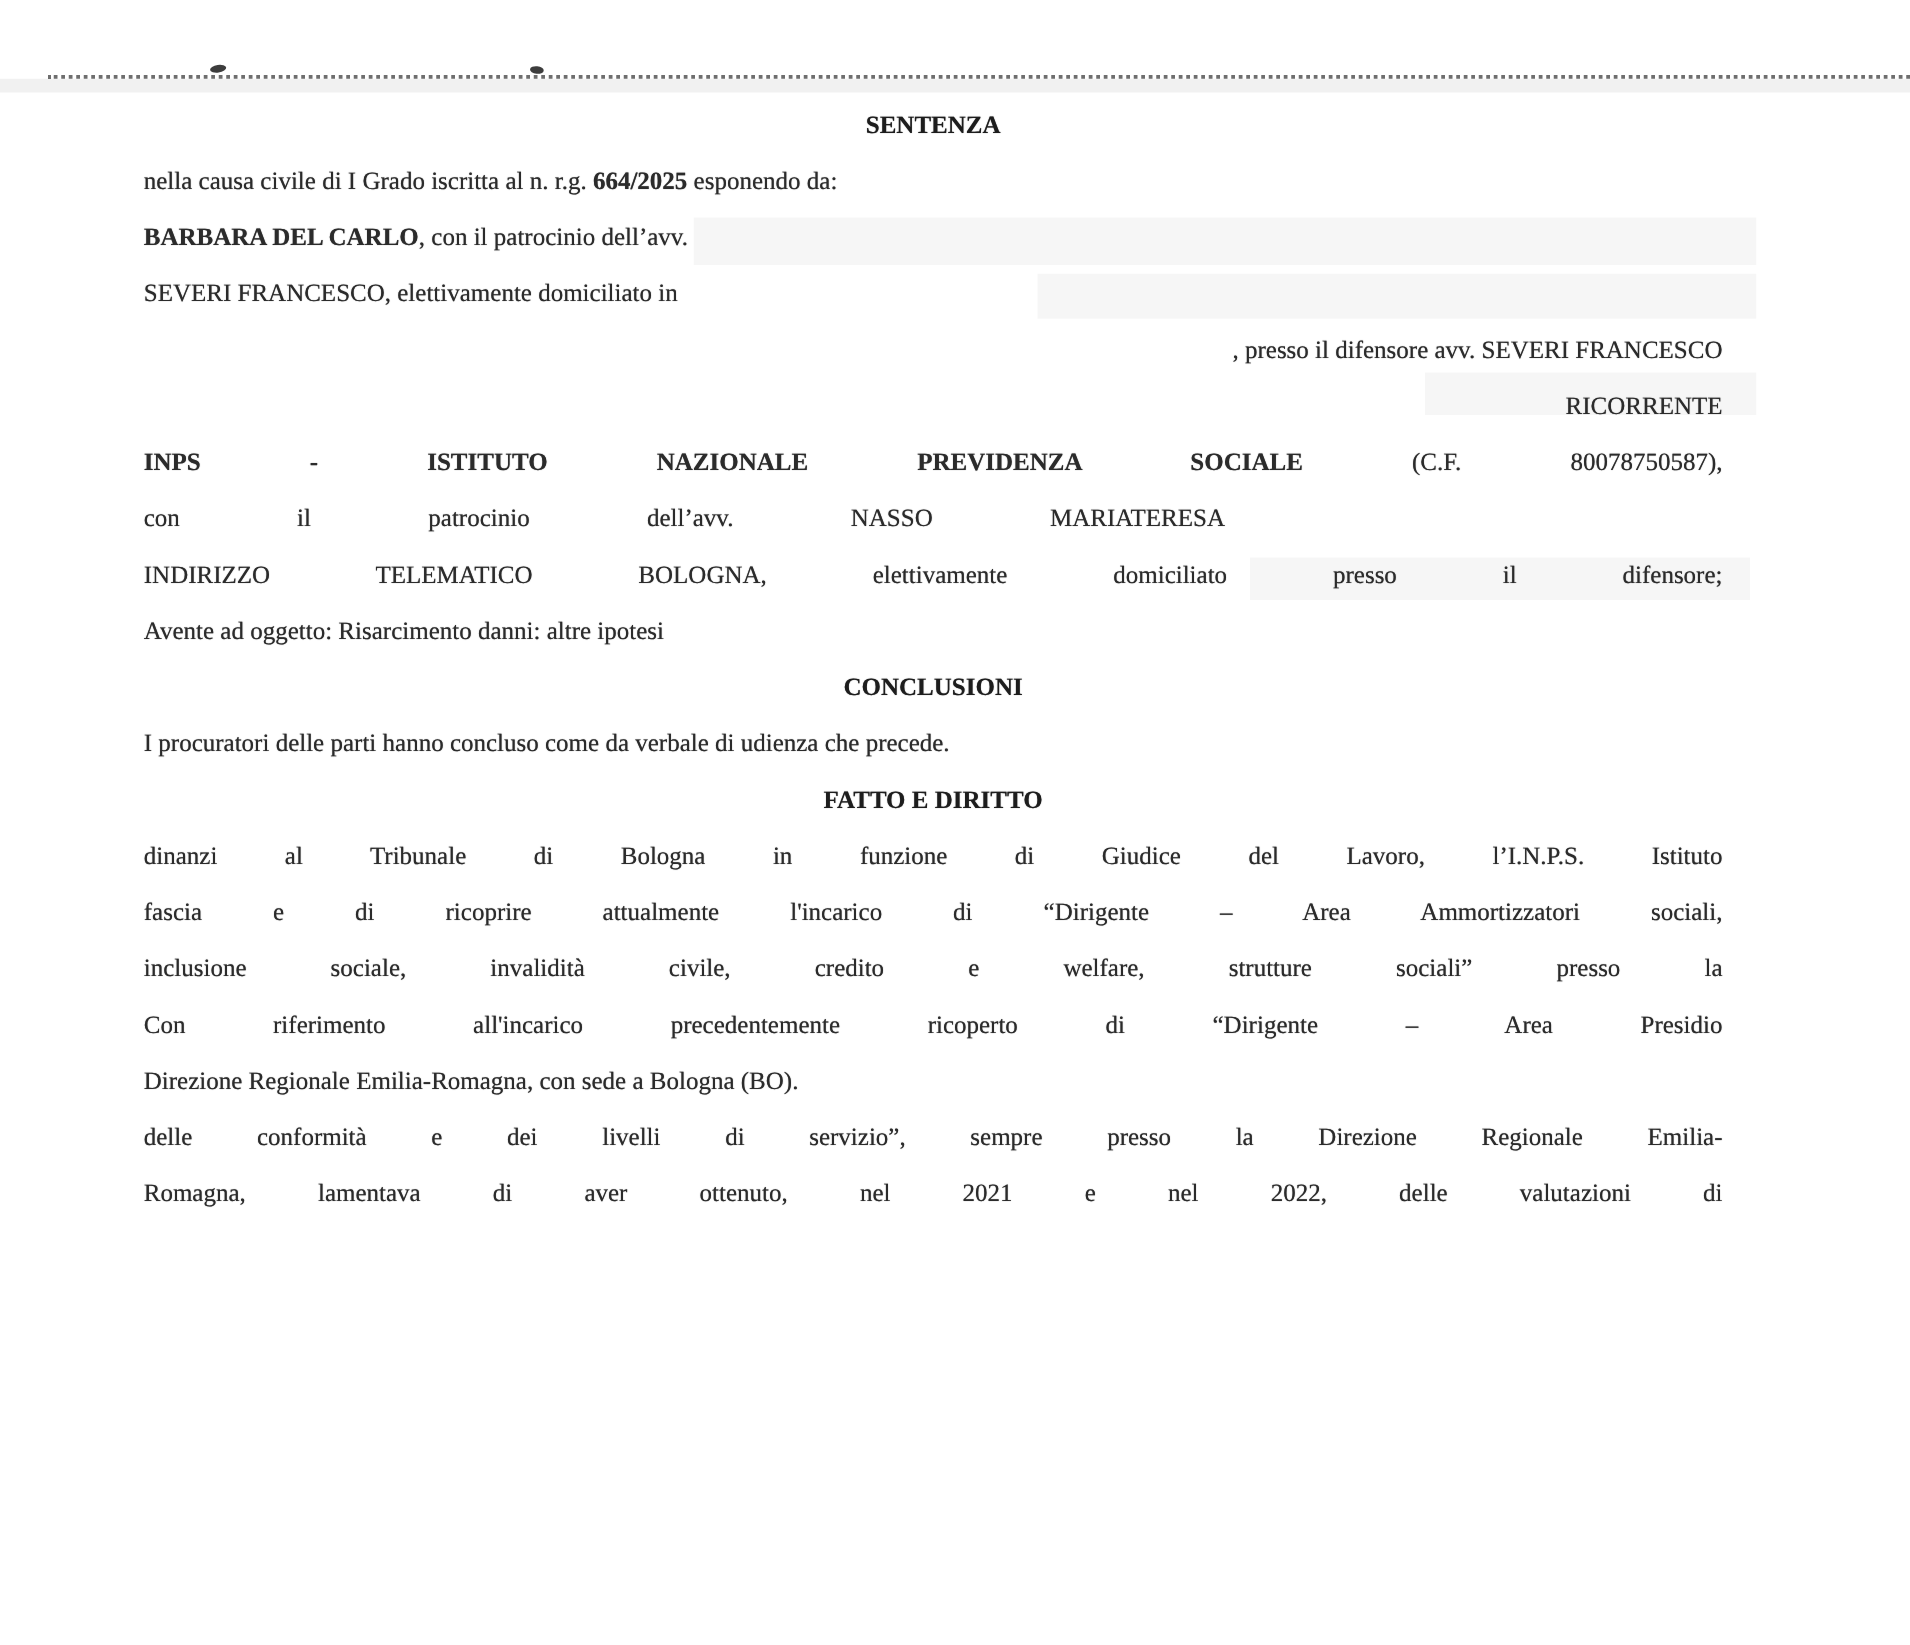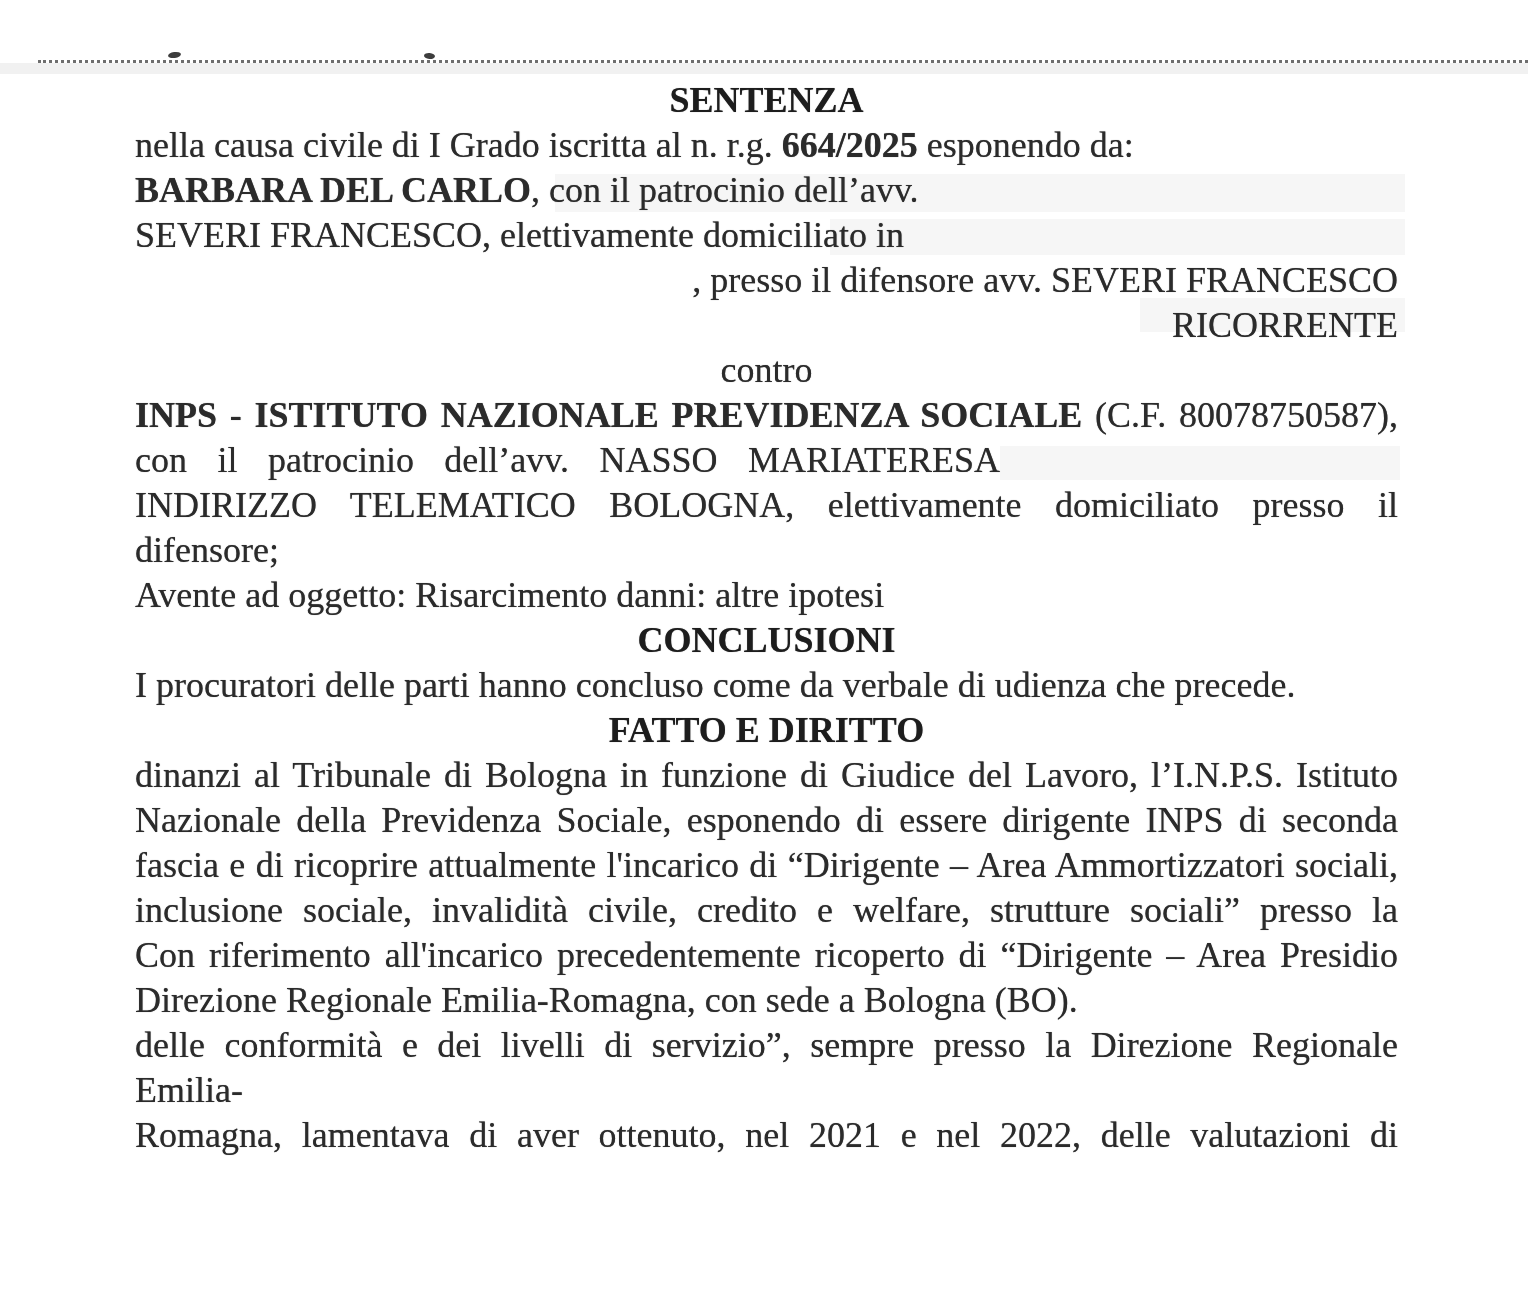--- a/index.html
+++ b/index.html
@@ -24,22 +24,22 @@
   .artifact.a1{top:52px;left:168px;width:13px;height:6px;transform:rotate(-8deg);}
   .artifact.a2{top:53px;left:424px;width:11px;height:6px;transform:rotate(6deg);}
   
   .redact{position:absolute;background:rgba(0,0,0,0.035);}
   .redact.r1{top:174px;left:555px;width:850px;height:38px;}
   .redact.r2{top:219px;left:830px;width:575px;height:36px;}
   .redact.r3{top:298px;left:1140px;width:265px;height:34px;}
   .redact.r4{top:446px;left:1000px;width:400px;height:34px;}
 
   .content{
-    position:absolute;top:78px;left:135px;width:1263px;
-    font-size:36px;
+    position:absolute;top:78px;left:115px;width:1263px;
+    font-size:20px;
     text-shadow:0 0 0.7px rgba(40,40,40,0.75);
   }
   .line{min-height:45px;line-height:45px;white-space:normal;}
   .center{text-align:center;}
   .right{text-align:right;}
   .bold{font-weight:bold;}
   .justify{text-align:justify;text-align-last:justify;}
   .split{display:flex;}
   .indent{padding-left:245px;text-align:right;}
   .narrow{width:865px;}
@@ -70,39 +70,37 @@
       <span class="bold">BARBARA DEL CARLO</span>
       <span>, con il patrocinio dell’avv.</span>
     </div>
 
     <div class="line">SEVERI FRANCESCO, elettivamente domiciliato in</div>
 
     <div class="line indent">, presso il difensore avv. SEVERI FRANCESCO</div>
 
     <div class="line right">RICORRENTE</div>
 
-    <div class="line center">contro</div>
 
     <div class="line justify"><span class="bold">INPS - ISTITUTO NAZIONALE PREVIDENZA SOCIALE</span><span> (C.F. 80078750587),</span></div>
 
     <div class="line justify narrow">con il patrocinio dell’avv. NASSO MARIATERESA</div>
 
     <div class="line justify">INDIRIZZO TELEMATICO BOLOGNA, elettivamente domiciliato presso il difensore;</div>
 
 
     <div class="line">Avente ad oggetto: Risarcimento danni: altre ipotesi</div>
 
     <div class="line heading">CONCLUSIONI</div>
 
     <div class="line">I procuratori delle parti hanno concluso come da verbale di udienza che precede.</div>
 
     <div class="line heading">FATTO E DIRITTO</div>
 
     <div class="line justify">dinanzi al Tribunale di Bologna in funzione di Giudice del Lavoro, l’I.N.P.S. Istituto</div>
-    <div class="line justify">Nazionale della Previdenza Sociale, esponendo di essere dirigente INPS di seconda</div>
     <div class="line justify">fascia e di ricoprire attualmente l'incarico di “Dirigente – Area Ammortizzatori sociali,</div>
     <div class="line justify">inclusione sociale, invalidità civile, credito e welfare, strutture sociali” presso la</div>
     <div class="line justify">Con riferimento all'incarico precedentemente ricoperto di “Dirigente – Area Presidio</div>
     <div class="line">Direzione Regionale Emilia-Romagna, con sede a Bologna (BO).</div>
     <div class="line justify">delle conformità e dei livelli di servizio”, sempre presso la Direzione Regionale Emilia-</div>
     <div class="line justify">Romagna, lamentava di aver ottenuto, nel 2021 e nel 2022, delle valutazioni di</div>
 
   </div>
 </div>
 

